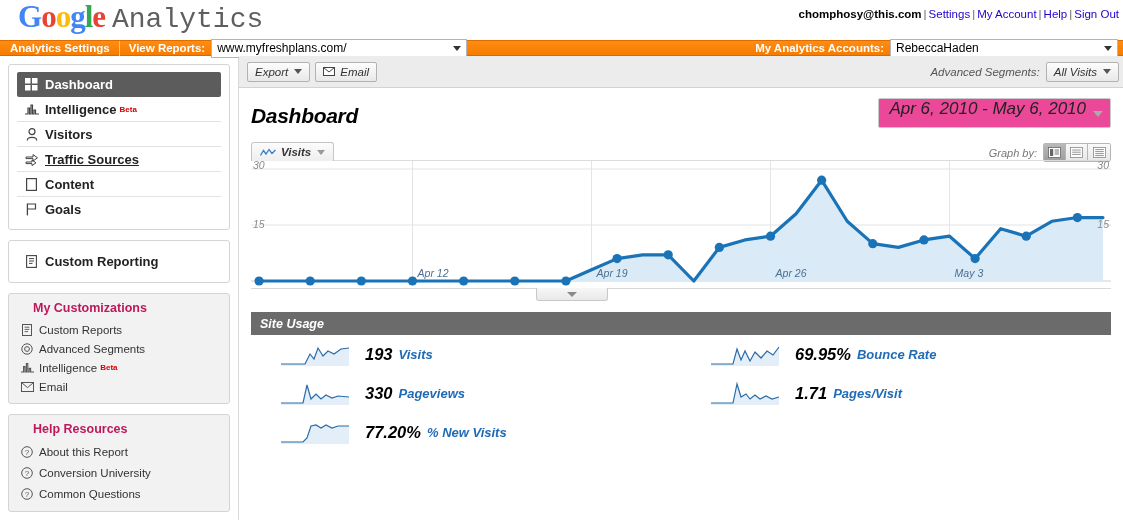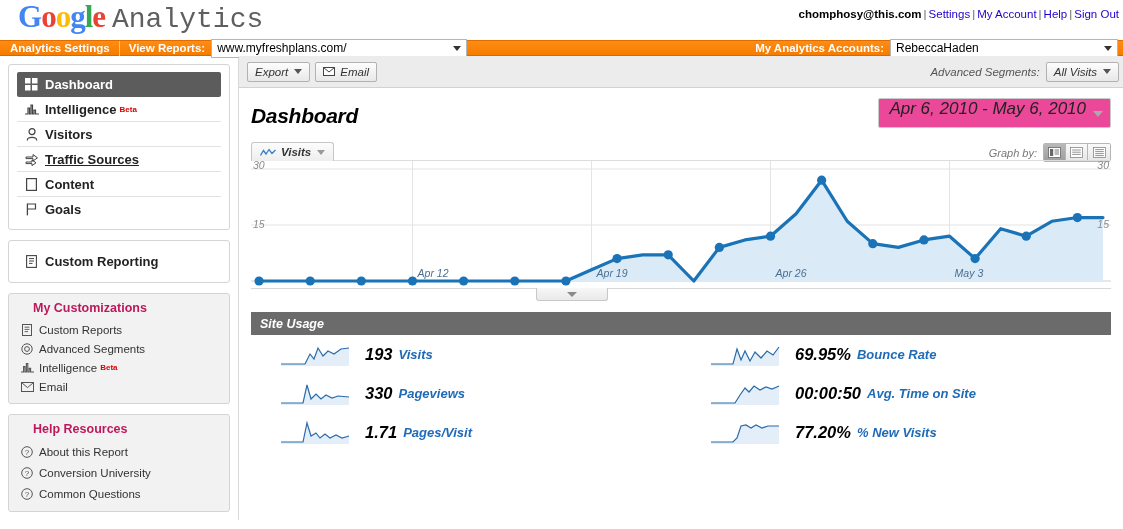--- a/index.html
+++ b/index.html
@@ -543,28 +543,20 @@
         <div class="su-cell">
           <svg class="su-spark" viewBox="0 0 72 26">
             <path d="M2 22 L24 22 L28 4 L32 18 L37 13 L42 18 L47 14 L53 17 L59 15 L70 16 L70 24 L2 24 Z" fill="#e3eef8"></path>
             <path d="M2 22 L24 22 L28 4 L32 18 L37 13 L42 18 L47 14 L53 17 L59 15 L70 16" fill="none" stroke="#2a6ba8" stroke-width="1.2"></path>
           </svg>
           <span class="su-value">330</span>
           <span class="su-label">Pageviews</span>
         </div>
         <div class="su-cell">
           <svg class="su-spark" viewBox="0 0 72 26">
-            <path d="M2 22 L26 22 L31 14 L36 7 L40 11 L45 5 L51 9 L57 6 L63 8 L70 5 L70 24 L2 24 Z" fill="#e3eef8"></path>
-            <path d="M2 22 L26 22 L31 14 L36 7 L40 11 L45 5 L51 9 L57 6 L63 8 L70 5" fill="none" stroke="#2a6ba8" stroke-width="1.2"></path>
-          </svg>
-          <span class="su-value">00:00:50</span>
-          <span class="su-label">Avg. Time on Site</span>
-        </div>
-        <div class="su-cell">
-          <svg class="su-spark" viewBox="0 0 72 26">
             <path d="M2 22 L24 22 L28 3 L32 16 L37 13 L41 18 L46 14 L51 18 L57 15 L63 18 L70 16 L70 24 L2 24 Z" fill="#e3eef8"></path>
             <path d="M2 22 L24 22 L28 3 L32 16 L37 13 L41 18 L46 14 L51 18 L57 15 L63 18 L70 16" fill="none" stroke="#2a6ba8" stroke-width="1.2"></path>
           </svg>
           <span class="su-value">1.71</span>
           <span class="su-label">Pages/Visit</span>
         </div>
         <div class="su-cell">
           <svg class="su-spark" viewBox="0 0 72 26">
             <path d="M2 22 L24 22 L28 18 L32 6 L37 5 L42 8 L47 5 L53 8 L59 6 L70 6 L70 24 L2 24 Z" fill="#e3eef8"></path>
             <path d="M2 22 L24 22 L28 18 L32 6 L37 5 L42 8 L47 5 L53 8 L59 6 L70 6" fill="none" stroke="#2a6ba8" stroke-width="1.2"></path>

